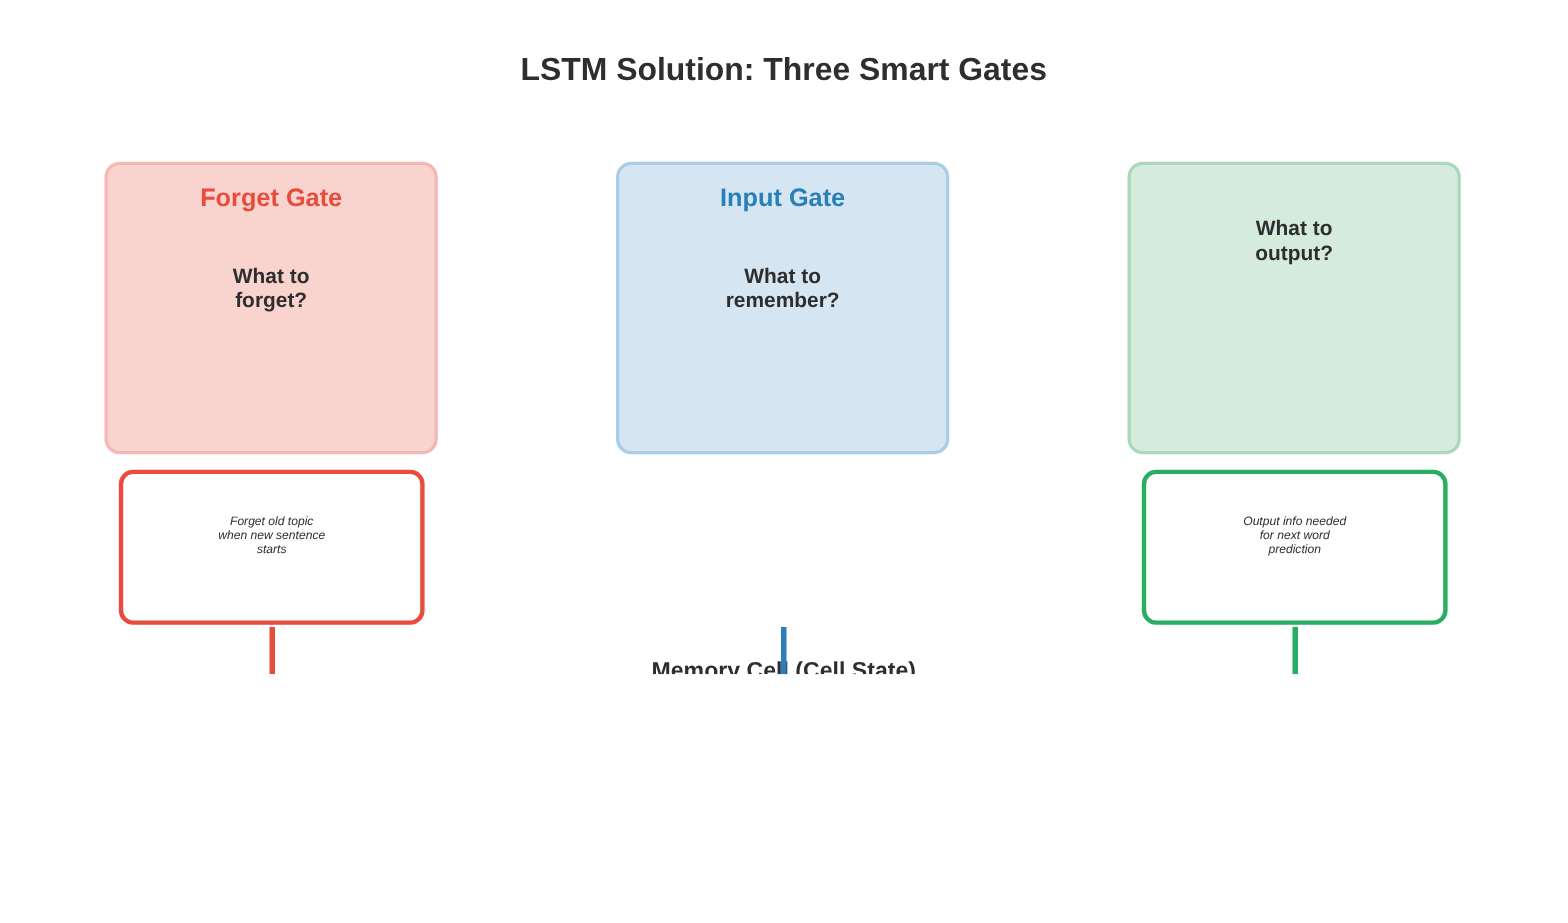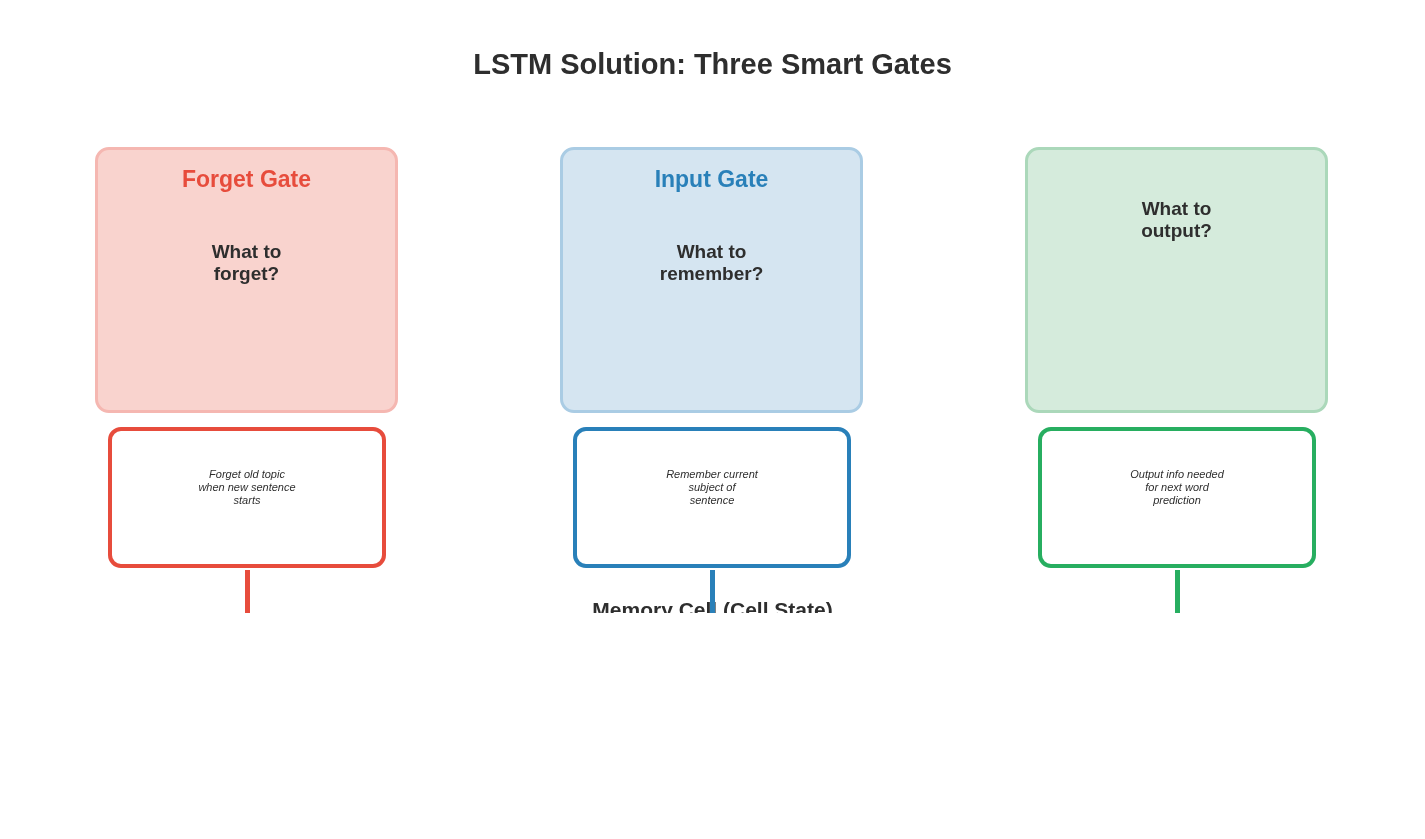--- a/index.html
+++ b/index.html
@@ -174,25 +174,20 @@
   <div class="gate-box output">
     <div class="gate-question">What to
 output?</div>
   </div>
 
   <div class="example-box forget">
     <div class="example-text">Forget old topic
 when new sentence
 starts</div>
   </div>
-  <div class="example-box input">
-    <div class="example-text">Remember current
-subject of
-sentence</div>
-  </div>
   <div class="example-box output">
     <div class="example-text">Output info needed
 for next word
 prediction</div>
   </div>
 
   <div class="memory-label">Memory Cell (Cell State)</div>
 
   <div class="arrow forget">
     <div class="shaft"></div>

